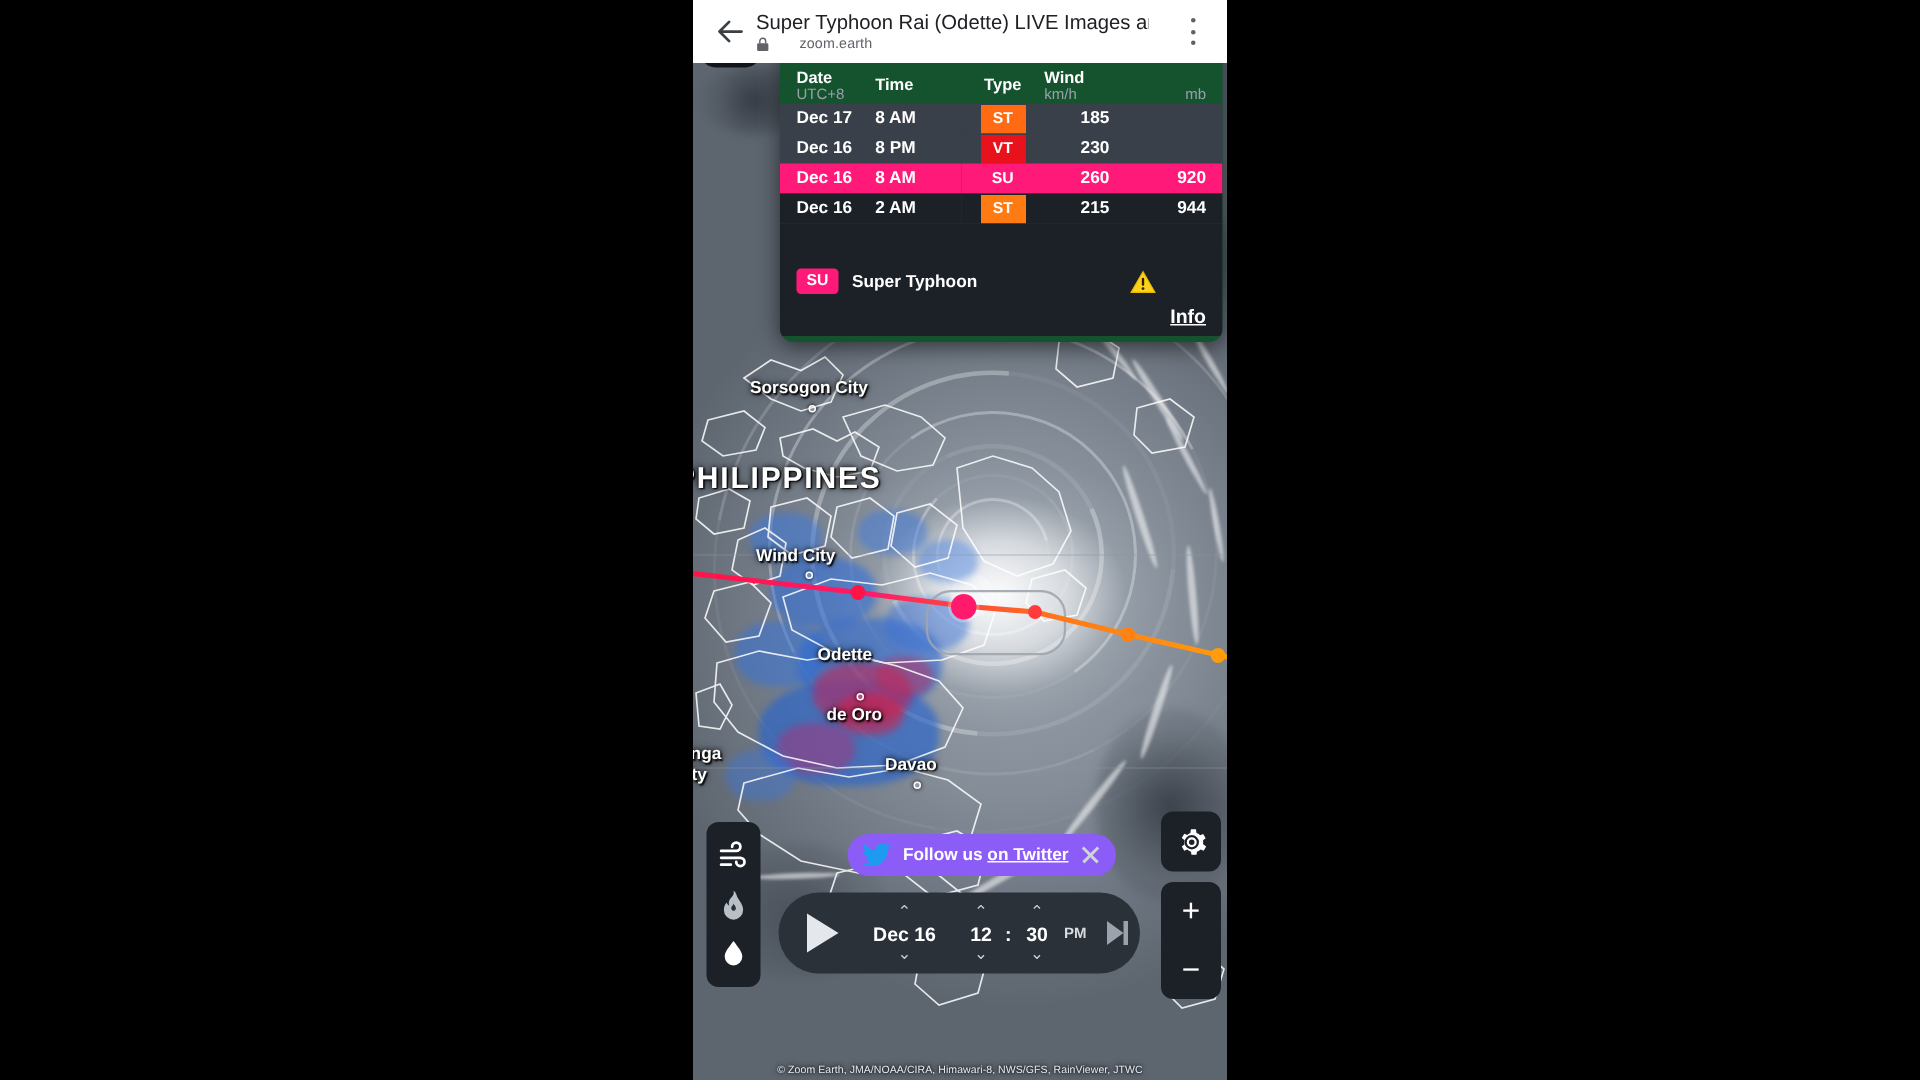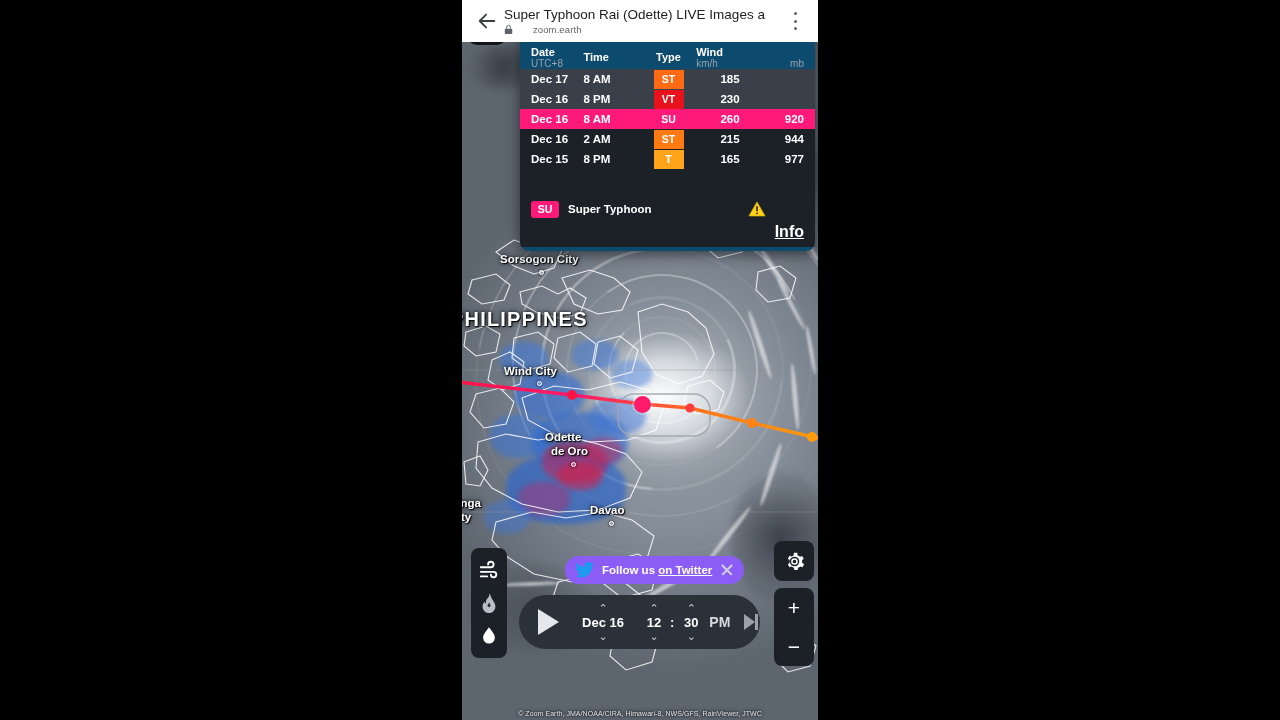--- a/index.html
+++ b/index.html
@@ -97,21 +97,21 @@
   
   #track { position: absolute; left: 0; top: 0; width: 356px; height: 678px; }
   #eye-marker {
     position: absolute; width: 17px; height: 17px; border-radius: 50%;
     background: #ff1a6b; box-shadow: 0 0 0 2px rgba(255,255,255,.25);
   }
 
   
   #storm-panel {
     position: absolute; left: 58px; top: 10px; width: 295px;
-    background: #0c4a6e; border-radius: 9px;
+    background: #14532d; border-radius: 9px;
     box-shadow: 0 3px 14px rgba(0,0,0,.55);
     overflow: hidden; z-index: 40;
     padding-bottom: 4px;
   }
   #panel-head {
     display: flex; align-items: center; gap: 8px;
     padding: 8px 10px 6px 11px;
   }
   #live-badge {
     background: #d41427; color: #fff; font-size: 10px; font-weight: 700;
@@ -169,21 +169,21 @@
     display: flex; align-items: center; gap: 9px;
     padding: 8px 11px 6px 11px; background: #1c2128;
   }
   #foot-badge {
     background: #ff1a7a; color: #fff; font-size: 10.5px; font-weight: 700;
     width: 28px; text-align: center; line-height: 17px; border-radius: 3px;
   }
   #foot-label { color: #fff; font-size: 11.5px; font-weight: 700; flex: 1; }
   #warn-icon { width: 18px; height: 16px; }
   #info-link {
-    color: #fff; font-size: 16px; font-weight: 700;
+    color: #fff; font-size: 13px; font-weight: 700;
     text-decoration: underline;
     margin-top: 46px;
   }
 
   
   .ctrlbtn {
     position: absolute; background: #1c2128; border-radius: 8px;
     display: flex; align-items: center; justify-content: center;
     color: #fff; z-index: 30;
   }
@@ -250,21 +250,21 @@
   .spinner {
     display: flex; flex-direction: column; align-items: center;
     justify-content: center; gap: 2px; position: relative;
   }
   .chev { color: #c7ccd3; font-size: 11px; line-height: 9px; }
   .spinval { color: #fff; font-size: 13px; font-weight: 700; line-height: 15px; }
   #sp-date { margin-left: 17px; width: 54px; }
   #sp-hour { margin-left: 13px; width: 22px; }
   #colon { color: #fff; font-size: 13px; font-weight: 700; margin: 0 5px; }
   #sp-min { width: 24px; }
-  #ampm { color: #d7dbe0; font-size: 14px; font-weight: 700; margin-left: 6px; }
+  #ampm { color: #d7dbe0; font-size: 10px; font-weight: 700; margin-left: 6px; }
   #skip-btn { margin-left: 14px; display: flex; align-items: center; }
   #skip-tri {
     width: 0; height: 0;
     border-left: 11px solid #9ba2ab;
     border-top: 8px solid transparent;
     border-bottom: 8px solid transparent;
   }
   #skip-bar { width: 2.5px; height: 16px; background: #9ba2ab; }
 
   #attribution {
@@ -407,21 +407,21 @@
 
   <div class="maplabel citylabel" style="left:38px;top:253px;">Sorsogon City</div>
   <div class="citydot" style="left:77px;top:270px;"></div>
 
   <div class="maplabel" id="label-philippines" style="left:-12px;top:308px;">PHILIPPINES</div>
 
   <div class="maplabel citylabel" style="left:42px;top:365px;">Wind City</div>
   <div class="citydot" style="left:75px;top:381px;"></div>
 
   <div class="maplabel citylabel" style="left:83px;top:431px;">Odette</div>
-  <div class="maplabel citylabel" style="left:89px;top:445px;">de Oro</div>
+  <div class="maplabel citylabel" style="left:89px;top:471px;">de Oro</div>
   <div class="citydot" style="left:109px;top:462px;"></div>
 
   <div class="maplabel citylabel" style="left:128px;top:504px;">Davao</div>
   <div class="citydot" style="left:147px;top:521px;"></div>
 
   <div class="maplabel citylabel" style="left:-8px;top:497px;">anga</div>
   <div class="maplabel citylabel" style="left:-1px;top:511px;">ty</div>
 
   <div id="globe-btn">
     <div id="globe-orb"></div>
@@ -489,29 +489,20 @@
             </tr>
             <tr class="row-normal">
               <td class="col-date" style="padding-left: 11px;">Dec 16</td>
               <td>2 AM</td>
               <td class="tdtype">
                 <span class="typebadge" style="background: rgb(255, 123, 18);">ST</span>
               </td>
               <td class="tdwind">215</td>
               <td class="tdmb">944</td>
             </tr>
-            <tr class="row-normal">
-              <td class="col-date" style="padding-left: 11px;">Dec 15</td>
-              <td>8 PM</td>
-              <td class="tdtype">
-                <span class="typebadge" style="background: rgb(255, 164, 27);">T</span>
-              </td>
-              <td class="tdwind">165</td>
-              <td class="tdmb">977</td>
-            </tr>
           </tbody>
     </table>
 
     <div id="panel-foot">
       <span id="foot-badge">SU</span>
       <span id="foot-label">Super Typhoon</span>
       <svg id="warn-icon" viewBox="0 0 24 22">
         <path d="M12 1.5 L23 20.5 H1 Z" fill="#ffd21a" stroke="#e3b700" stroke-width="1"></path>
         <rect x="10.9" y="7" width="2.2" height="7.5" rx="1" fill="#2a2200"></rect>
         <circle cx="12" cy="17" r="1.3" fill="#2a2200"></circle>

